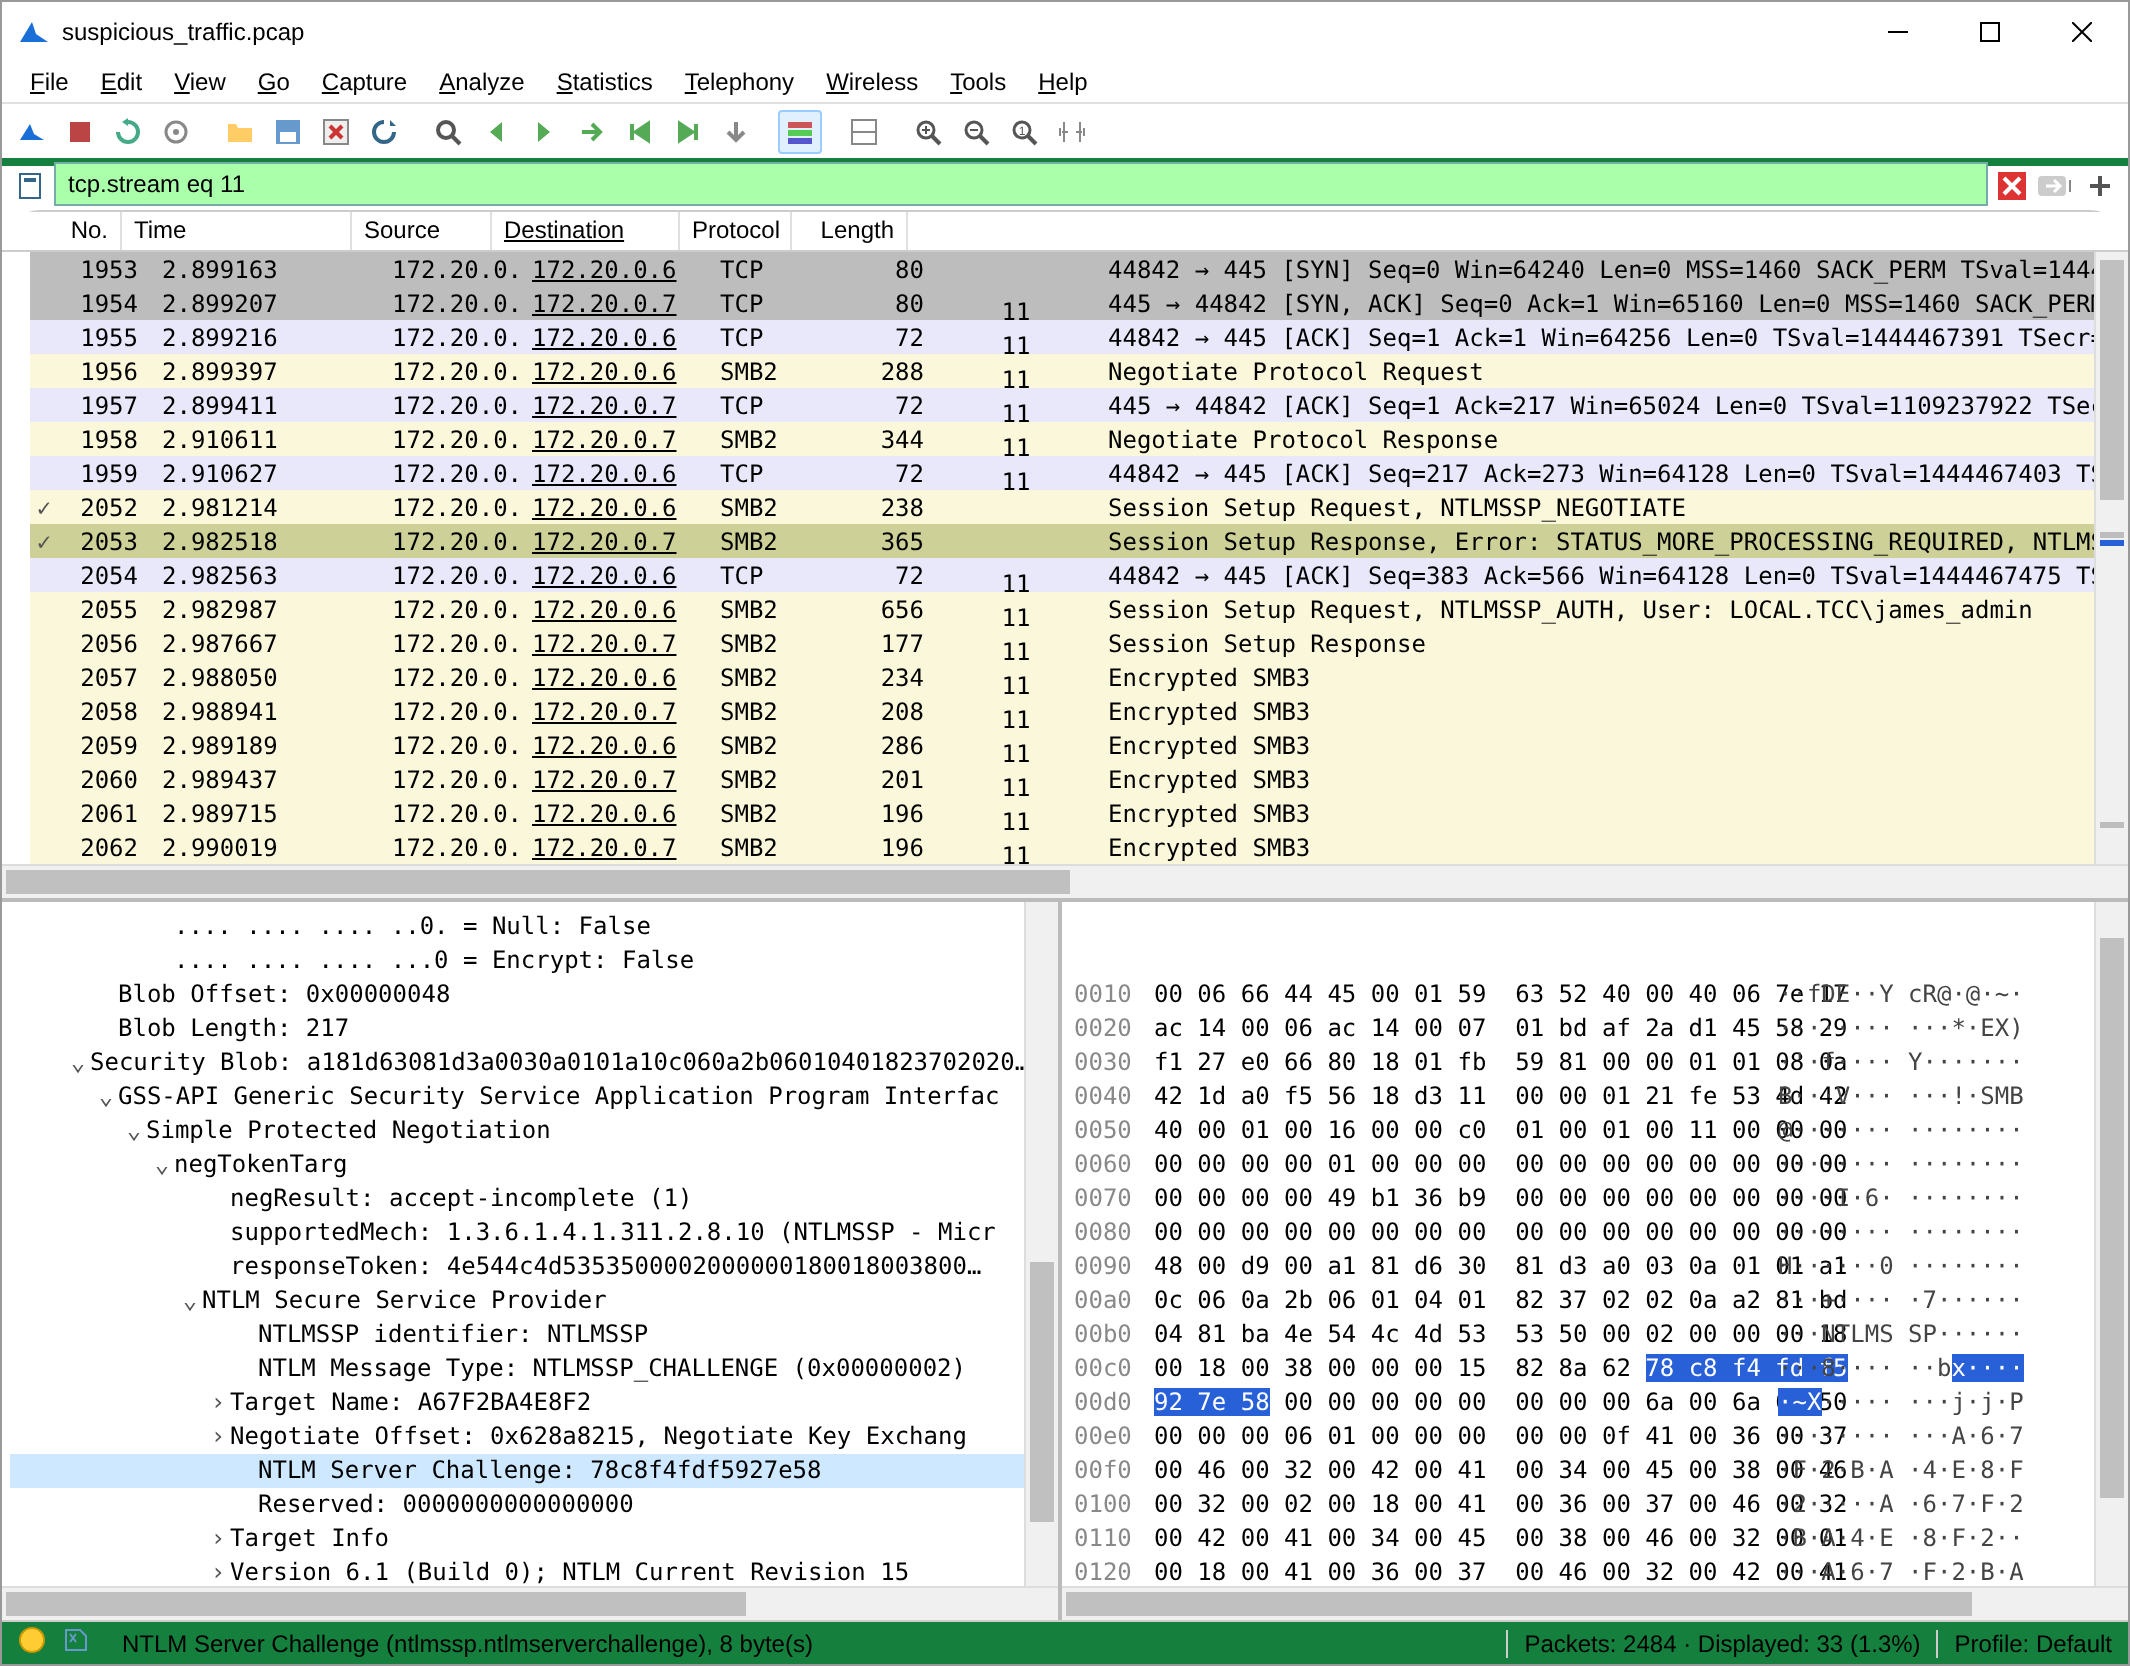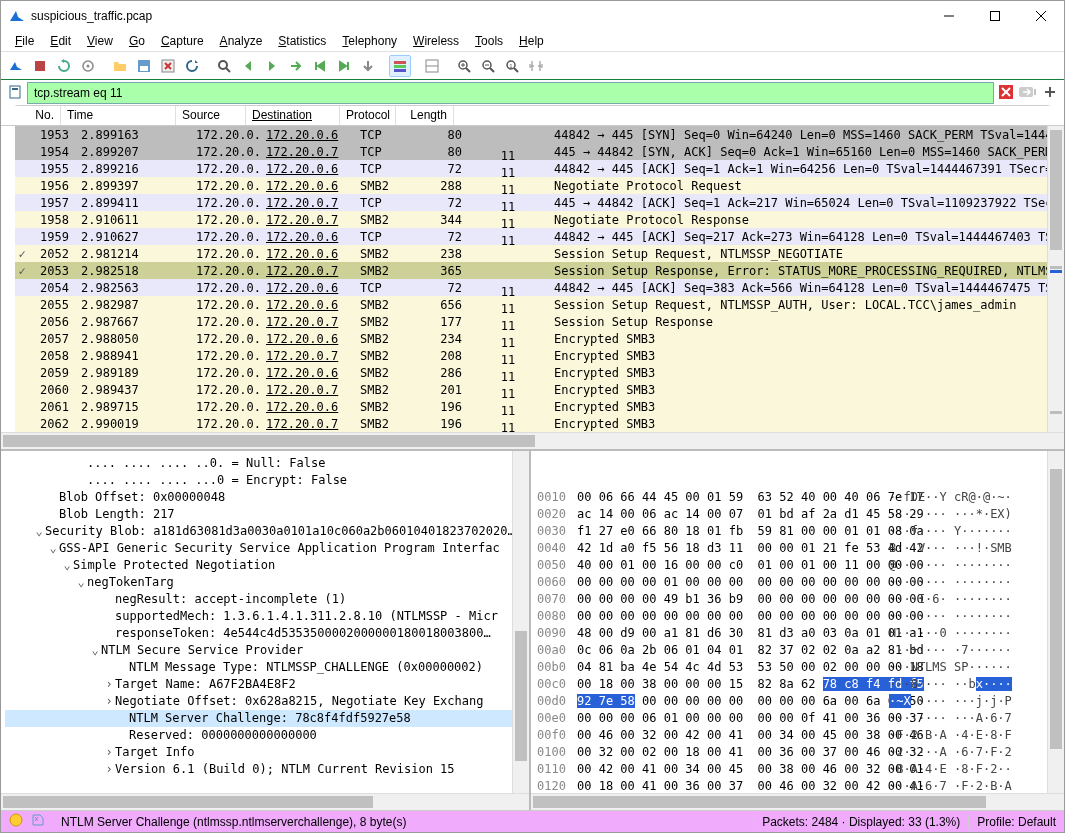--- a/index.html
+++ b/index.html
@@ -8,21 +8,21 @@
 .titlebar .icon { width: 16px; height: 16px; margin-right: 6px; }
 .titlebar .title { flex: 1; font-size: 12px; }
 .winbtns { display: flex; }
 .winbtn { width: 46px; height: 30px; display: flex; align-items: center; justify-content: center; }
 .menubar { height: 20px; display: flex; align-items: center; padding: 0 6px; gap: 0; font-size: 12px; }
 .menubar .menu { padding: 2px 8px; cursor: default; }
 .menubar .menu u { text-decoration: underline; }
 .toolbar { height: 28px; display: flex; align-items: center; padding: 2px 4px; gap: 2px; border-top: 1px solid #e0e0e0; }
 .tbtn { width: 22px; height: 22px; display: flex; align-items: center; justify-content: center; border: 1px solid transparent; border-radius: 2px; }
 .tsep { width: 6px; }
-.filterbar { height: 26px; display: flex; align-items: flex-start; padding: 2px 4px; gap: 2px; border-top: 1px solid #15803d; }
+.filterbar { height: 26px; display: flex; align-items: flex-end; padding: 2px 4px; gap: 2px; border-top: 4px solid #15803d; }
 .filter-icon { width: 20px; height: 20px; display: flex; align-items: center; justify-content: center; }
 .filter-input { flex: 1; height: 22px; background: #aaffaa; border: 1px solid #7aa; padding: 0 6px; font-family: inherit; font-size: 12px; outline: none; }
 .filter-btn { width: 20px; height: 20px; display: flex; align-items: center; justify-content: center; }
 .packet-list { flex: 0 0 330px; display: flex; flex-direction: column; border-top: 1px solid #ccc; position: relative; border-radius: 19px; }
 .pl-header { display: flex; height: 20px; background: #fff; border-bottom: 1px solid #ccc; font-size: 12px; }
 .pl-header .col { padding: 2px 6px; border-right: 1px solid #e0e0e0; overflow: hidden; white-space: nowrap; }
 .pl-body { flex: 1; overflow: hidden; position: relative; font-family: Consolas, monospace; font-size: 12px; }
 .pl-row { display: flex; height: 17px; align-items: center; white-space: nowrap; }
 .pl-row .cell { padding: 0 6px; overflow: hidden; }
 .col-no   { width: 60px; text-align: right; }
@@ -43,21 +43,21 @@
 .tree-line { padding-left: 0; }
 .tree-line.sel { background: #cde8ff; }
 .expander { display: inline-block; width: 12px; text-align: center; color: #555; }
 .hex-pane { flex: 1; display: flex; flex-direction: column; min-width: 0; }
 .hex-body { flex: 1; overflow: hidden; font-family: Consolas, monospace; font-size: 12px; padding: 4px 6px; line-height: 17px; white-space: pre; position: relative; }
 .hex-row { display: flex; }
 .hex-off { color: #888; width: 40px; }
 .hex-bytes { width: 312px; }
 .hex-ascii { flex: 1; color: #444; }
 .hex-hl { background: #2860d8; color: #fff; }
-.statusbar { height: 22px; display: flex; align-items: center; border-top: 1px solid #ccc; background: #f0abfc; font-size: 12px; }
+.statusbar { height: 22px; display: flex; align-items: center; border-top: 1px solid #ccc; background: #15803d; font-size: 12px; }
 .status-seg { padding: 0 8px; }
 .status-flex { flex: 1; }
 .status-border { border-left: 1px solid #ccc; }
 .row-gray   { background: #bdbdbd; }
 .row-lav    { background: #e8e8fa; }
 .row-cream  { background: #fbf7da; }
 .row-olive  { background: #cdd197; }
 .check-col { position: absolute; left: 0; width: 14px; text-align: center; color: #555; }
 .scroll-marker { position: absolute; left: 2px; right: 2px; height: 3px; }
 </style>
@@ -481,20 +481,21 @@
         <div class="tree-line"><span style="display:inline-block;width:42px"></span><span class="expander"> </span><span>Blob Offset: 0x00000048</span></div>
         <div class="tree-line"><span style="display:inline-block;width:42px"></span><span class="expander"> </span><span>Blob Length: 217</span></div>
         <div class="tree-line"><span style="display:inline-block;width:28px"></span><span class="expander">⌄</span><span>Security Blob: a181d63081d3a0030a0101a10c060a2b06010401823702020…</span></div>
         <div class="tree-line"><span style="display:inline-block;width:42px"></span><span class="expander">⌄</span><span>GSS-API Generic Security Service Application Program Interfac</span></div>
         <div class="tree-line"><span style="display:inline-block;width:56px"></span><span class="expander">⌄</span><span>Simple Protected Negotiation</span></div>
         <div class="tree-line"><span style="display:inline-block;width:70px"></span><span class="expander">⌄</span><span>negTokenTarg</span></div>
         <div class="tree-line"><span style="display:inline-block;width:98px"></span><span class="expander"> </span><span>negResult: accept-incomplete (1)</span></div>
         <div class="tree-line"><span style="display:inline-block;width:98px"></span><span class="expander"> </span><span>supportedMech: 1.3.6.1.4.1.311.2.8.10 (NTLMSSP - Micr</span></div>
         <div class="tree-line"><span style="display:inline-block;width:98px"></span><span class="expander"> </span><span>responseToken: 4e544c4d5353500002000000180018003800…</span></div>
         <div class="tree-line"><span style="display:inline-block;width:84px"></span><span class="expander">⌄</span><span>NTLM Secure Service Provider</span></div>
+        <div class="tree-line"><span style="display:inline-block;width:112px"></span><span class="expander"> </span><span>NTLMSSP identifier: NTLMSSP</span></div>
         <div class="tree-line"><span style="display:inline-block;width:112px"></span><span class="expander"> </span><span>NTLM Message Type: NTLMSSP_CHALLENGE (0x00000002)</span></div>
         <div class="tree-line"><span style="display:inline-block;width:98px"></span><span class="expander">›</span><span>Target Name: A67F2BA4E8F2</span></div>
         <div class="tree-line"><span style="display:inline-block;width:98px"></span><span class="expander">›</span><span>Negotiate Offset: 0x628a8215, Negotiate Key Exchang</span></div>
         <div class="tree-line sel"><span style="display:inline-block;width:112px"></span><span class="expander"> </span><span>NTLM Server Challenge: 78c8f4fdf5927e58</span></div>
         <div class="tree-line"><span style="display:inline-block;width:112px"></span><span class="expander"> </span><span>Reserved: 0000000000000000</span></div>
         <div class="tree-line"><span style="display:inline-block;width:98px"></span><span class="expander">›</span><span>Target Info</span></div>
         <div class="tree-line"><span style="display:inline-block;width:98px"></span><span class="expander">›</span><span>Version 6.1 (Build 0); NTLM Current Revision 15</span></div>
         <div class="scroll-v">
           <div class="scroll-thumb" style="top:180px;height:130px;"></div>
         </div>

